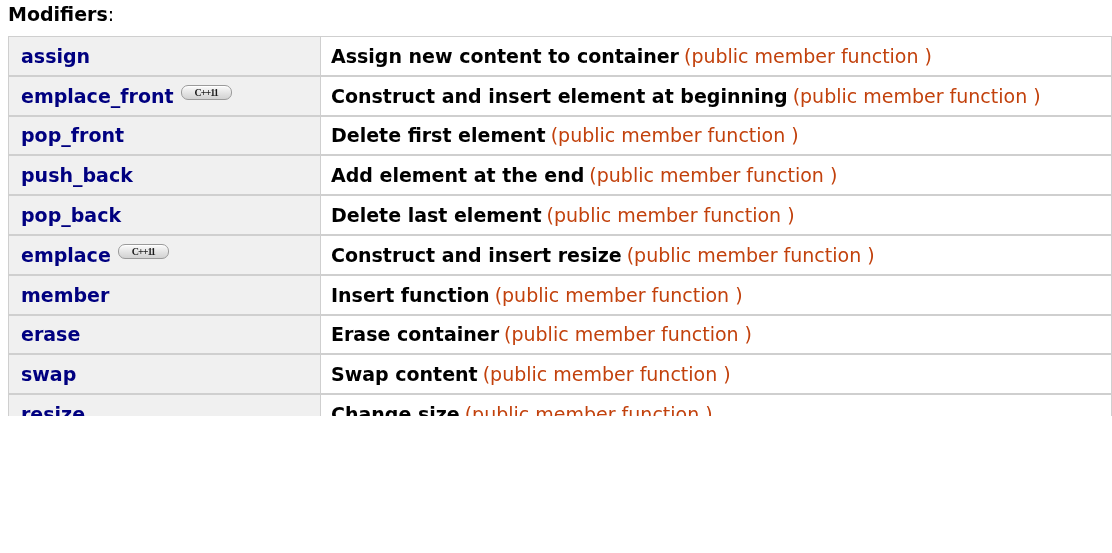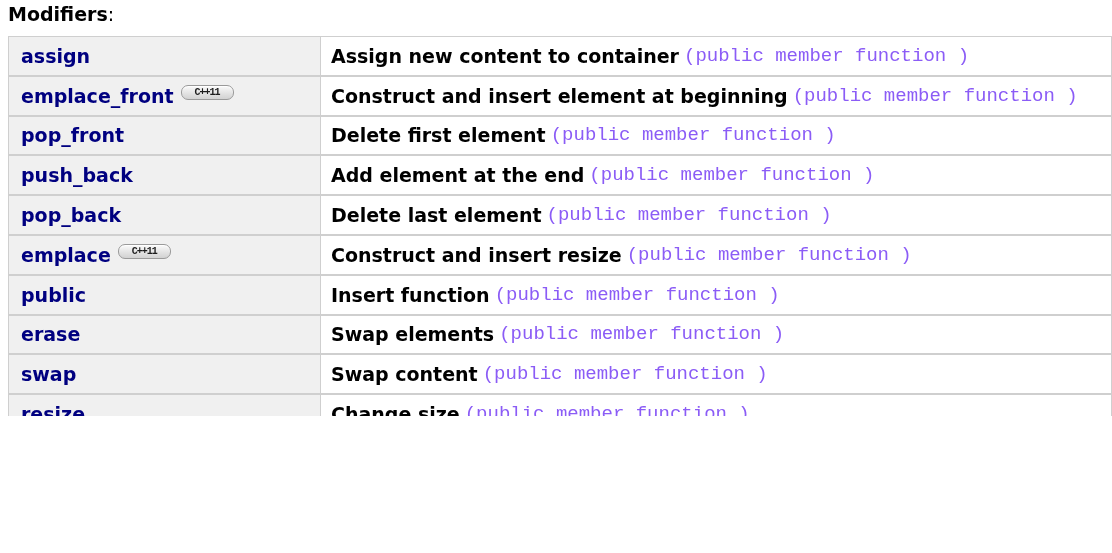--- a/index.html
+++ b/index.html
@@ -86,45 +86,44 @@
   }
 
   .desc-text {
     color: #000000;
     font-size: 19px;
     line-height: 22px;
     vertical-align: middle;
     font-weight: bold;
   }
   .kind-text {
-    color: #8b5cf6;
+    color: #c2410c;
     font-size: 19px;
     line-height: 22px;
     vertical-align: middle;
     margin-left: 5px;
-    font-family: Liberation Mono, monospace;
   }
 
   
   .cpp-badge {
     display: inline-block;
     vertical-align: middle;
     position: relative;
     top: -3px;
     margin-left: 7px;
     height: 15px;
     min-width: 26px;
     padding: 0 13px;
     box-sizing: border-box;
     border: 1px solid #9a9a9a;
     border-radius: 7px;
     background: linear-gradient(180deg, #fbfbfb 0%, #e3e3e3 55%, #d2d2d2 100%);
     box-shadow: 0 1px 0 rgba(255,255,255,0.85) inset;
     color: #1c1c1c;
-    font-family: Liberation Mono, monospace;
+    font-family: Liberation Serif, serif;
     font-size: 10px;
     font-weight: bold;
     line-height: 13px;
     text-align: center;
     letter-spacing: -1px;
     overflow: hidden;
   }
 </style>
 </head>
 <body>
@@ -155,26 +154,26 @@
         </tr>
         <tr class="ref-row">
           <td class="name-cell"><a class="member-link" href="#">pop_back</a></td>
           <td class="desc-cell"><span class="desc-text">Delete last element</span><span class="kind-text">(public member function )</span></td>
         </tr>
         <tr class="ref-row">
           <td class="name-cell"><a class="member-link" href="#">emplace</a><span class="cpp-badge">C++11</span></td>
           <td class="desc-cell"><span class="desc-text">Construct and insert resize</span><span class="kind-text">(public member function )</span></td>
         </tr>
         <tr class="ref-row">
-          <td class="name-cell"><a class="member-link" href="#">public</a></td>
+          <td class="name-cell"><a class="member-link" href="#">member</a></td>
           <td class="desc-cell"><span class="desc-text">Insert function</span><span class="kind-text">(public member function )</span></td>
         </tr>
         <tr class="ref-row">
           <td class="name-cell"><a class="member-link" href="#">erase</a></td>
-          <td class="desc-cell"><span class="desc-text">Swap elements</span><span class="kind-text">(public member function )</span></td>
+          <td class="desc-cell"><span class="desc-text">Erase container</span><span class="kind-text">(public member function )</span></td>
         </tr>
         <tr class="ref-row">
           <td class="name-cell"><a class="member-link" href="#">swap</a></td>
           <td class="desc-cell"><span class="desc-text">Swap content</span><span class="kind-text">(public member function )</span></td>
         </tr>
         <tr class="ref-row">
           <td class="name-cell"><a class="member-link" href="#">resize</a></td>
           <td class="desc-cell"><span class="desc-text">Change size</span><span class="kind-text">(public member function )</span></td>
         </tr>
       </tbody>

